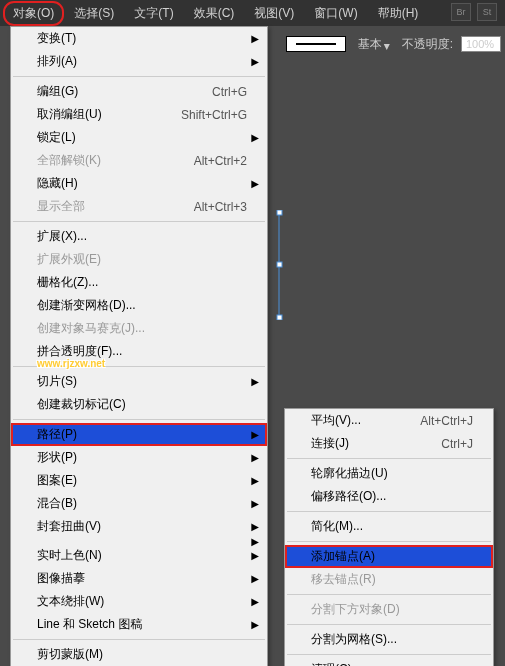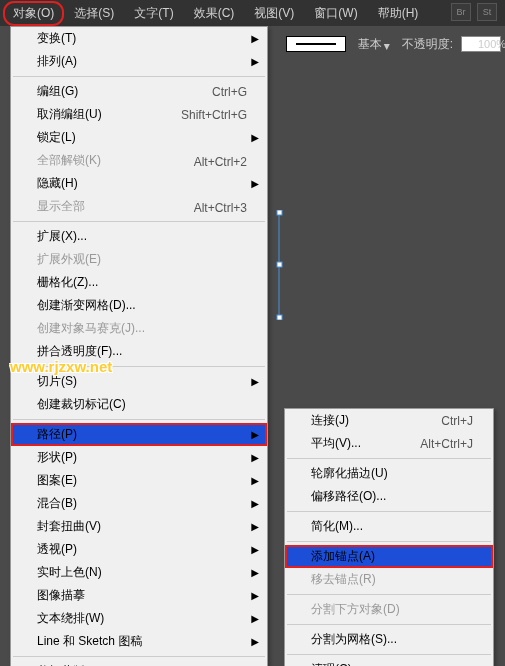--- a/index.html
+++ b/index.html
@@ -75,21 +75,21 @@
     }
     .dropdown-btn {
       display: flex;
       align-items: flex-end;
       gap: 2px;
       padding: 2px 4px;
     }
     .opacity-field {
       background: #fff;
       border: 1px solid #888;
-      padding: 1px 16px;
+      padding: 1px 4px;
       width: 40px;
       font-size: 11px;
     }
     .menu-panel {
       position: absolute;
       background: #f0f0f0;
       border: 1px solid #999;
       box-shadow: 2px 2px 4px rgba(0,0,0,0.3);
       color: #000;
       min-width: 258px;
@@ -105,21 +105,20 @@
     }
     .menu-item {
       display: flex;
       align-items: center;
       padding: 3px 20px 3px 26px;
       cursor: pointer;
       position: relative;
     }
     .menu-item.disabled {
       color: #999;
-      align-items: flex-end;
     }
     .menu-item.highlighted-red {
       outline: 2px solid #e02020;
       outline-offset: -2px;
       background: #1d4ed8;
     }
     .menu-label {
       flex: 1;
     }
     .menu-shortcut {
@@ -143,24 +142,25 @@
       width: 10px;
       height: 110px;
       pointer-events: none;
     }
     .watermark {
       position: absolute;
       top: 358px;
       left: 10px;
       color: #ffcc33;
       font-weight: bold;
-      font-size: 15px;
+      font-size: 10px;
       text-shadow: -1px -1px 0 #fff, 1px -1px 0 #fff, -1px 1px 0 #fff, 1px 1px 0 #fff;
       z-index: 100;
       font-family: Arial, sans-serif;
+      padding-left: 27px;
     }
   </style>
 </head>
 <body>
 
 <div class="menubar">
   <div class="menubar-item highlighted">对象(O)</div>
   <div class="menubar-item">选择(S)</div>
   <div class="menubar-item">文字(T)</div>
   <div class="menubar-item">效果(C)</div>
@@ -259,21 +259,20 @@
     </div>
     <div class="menu-item">
       <span class="menu-label">混合(B)</span>
       <span class="menu-arrow">▶</span>
     </div>
     <div class="menu-item">
       <span class="menu-label">封套扭曲(V)</span>
       <span class="menu-arrow">▶</span>
     </div>
     <div class="menu-item">
-      <span class="menu-label">透视(P)</span>
       <span class="menu-arrow">▶</span>
     </div>
     <div class="menu-item">
       <span class="menu-label">实时上色(N)</span>
       <span class="menu-arrow">▶</span>
     </div>
     <div class="menu-item">
       <span class="menu-label">图像描摹</span>
       <span class="menu-arrow">▶</span>
     </div>
@@ -285,26 +284,26 @@
       <span class="menu-label">Line 和 Sketch 图稿</span>
       <span class="menu-arrow">▶</span>
     </div>
     <div class="menu-sep"></div>
     <div class="menu-item">
       <span class="menu-label">剪切蒙版(M)</span>
     </div>
   </div>
 <div class="menu-panel sub" id="sub-menu">
     <div class="menu-item">
+      <span class="menu-label">平均(V)...</span>
+      <span class="menu-shortcut">Alt+Ctrl+J</span>
+    </div>
+    <div class="menu-item">
       <span class="menu-label">连接(J)</span>
       <span class="menu-shortcut">Ctrl+J</span>
-    </div>
-    <div class="menu-item">
-      <span class="menu-label">平均(V)...</span>
-      <span class="menu-shortcut">Alt+Ctrl+J</span>
     </div>
     <div class="menu-sep"></div>
     <div class="menu-item">
       <span class="menu-label">轮廓化描边(U)</span>
     </div>
     <div class="menu-item">
       <span class="menu-label">偏移路径(O)...</span>
     </div>
     <div class="menu-sep"></div>
     <div class="menu-item">

